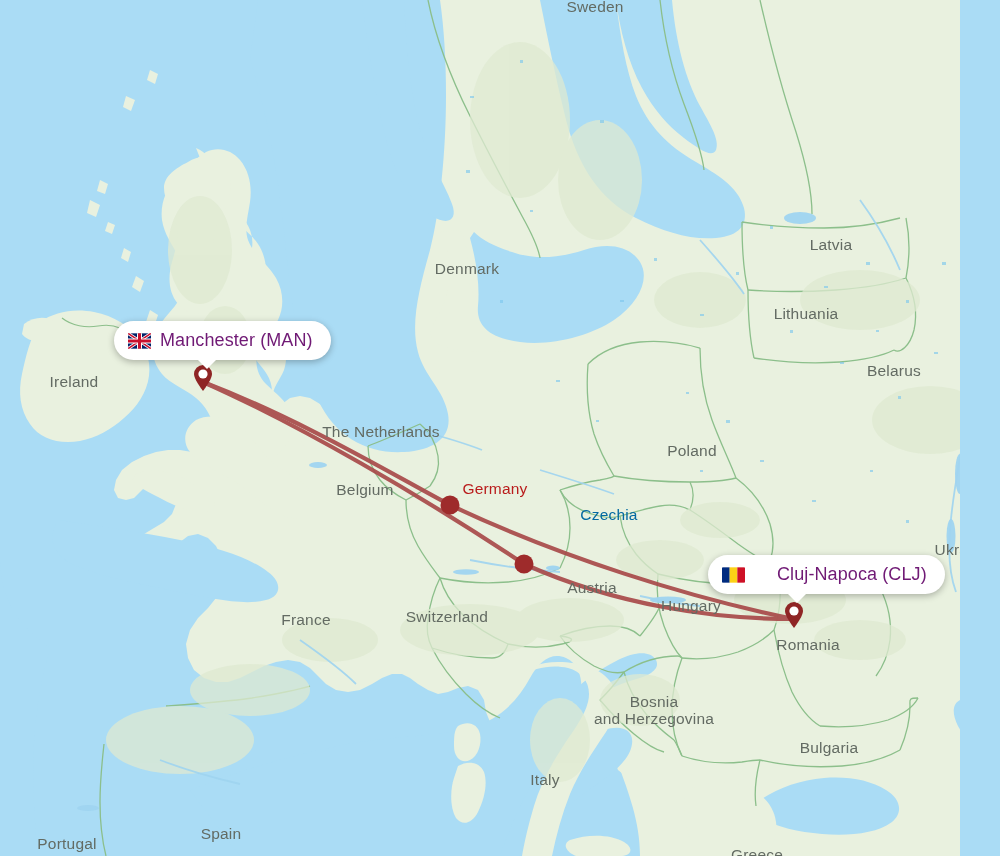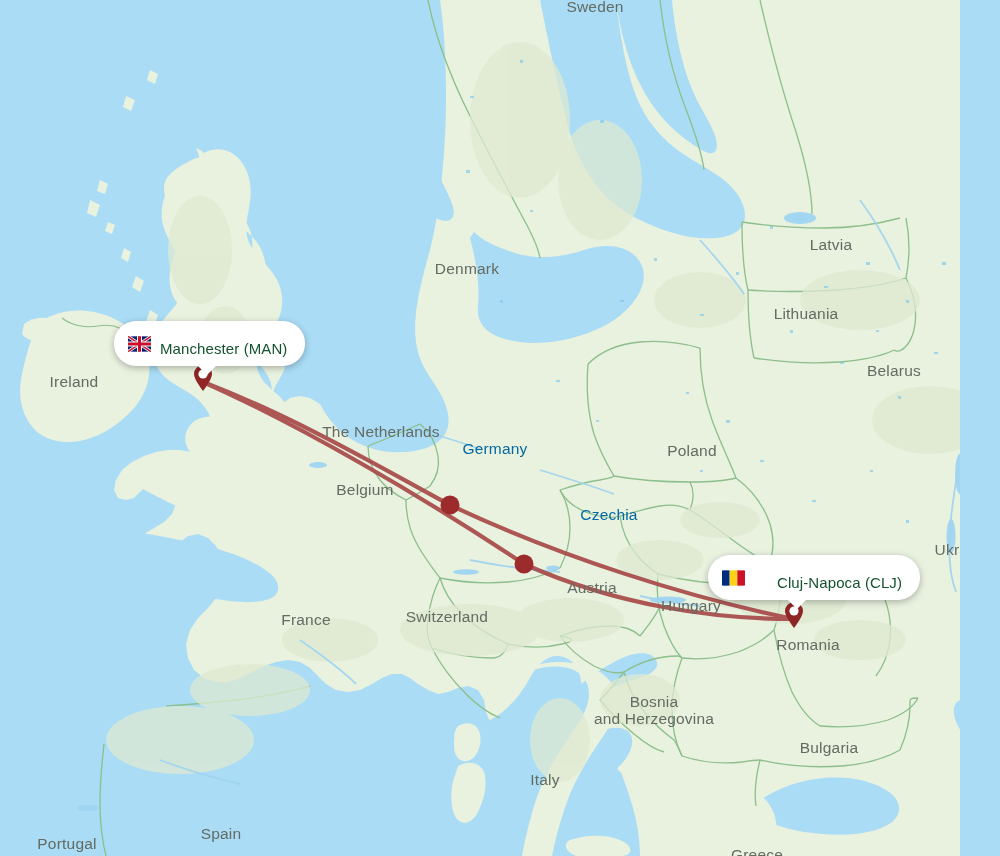--- a/index.html
+++ b/index.html
@@ -58,24 +58,23 @@
   }
   .callout .tail {
     position: absolute;
     bottom: -9px;
     width: 0; height: 0;
     border-left: 11px solid transparent;
     border-right: 11px solid transparent;
     border-top: 11px solid #ffffff;
   }
   .callout-text {
-    font-size: 15px;
-    color: #14532d;
+    font-size: 18px;
+    color: #701a75;
     letter-spacing: 0.1px;
-    margin-top: 10px;
   }
   .flag {
     width: 23px;
     height: 16px;
     display: block;
     border-radius: 1px;
     flex: none;
   }
   
   .pin {
@@ -559,21 +558,21 @@
 
   <div id="country-labels">
       <div class="country-label" style="left: 595px; top: 6px; color: rgb(99, 107, 99);">Sweden</div>
       <div class="country-label" style="left: 467px; top: 268px; color: rgb(99, 107, 99);">Denmark</div>
       <div class="country-label" style="left: 803px; top: 244px; color: rgb(99, 107, 99); margin-left: 28px;">Latvia</div>
       <div class="country-label" style="left: 806px; top: 313px; color: rgb(99, 107, 99);">Lithuania</div>
       <div class="country-label" style="left: 894px; top: 370px; color: rgb(99, 107, 99);">Belarus</div>
       <div class="country-label" style="left: 74px; top: 381px; color: rgb(99, 107, 99);">Ireland</div>
       <div class="country-label" style="left: 381px; top: 431px; color: rgb(99, 107, 99);">The Netherlands</div>
       <div class="country-label" style="left: 692px; top: 450px; color: rgb(99, 107, 99);">Poland</div>
-      <div class="country-label" style="left: 495px; top: 448px; color: #0369a1;">Germany</div>
+      <div class="country-label" style="left: 495px; top: 488px; color: #b91c1c;">Germany</div>
       <div class="country-label" style="left: 365px; top: 489px; color: rgb(99, 107, 99);">Belgium</div>
       <div class="country-label" style="left: 609px; top: 514px; color: #0369a1; text-align: right;">Czechia</div>
       <div class="country-label" style="left: 962px; top: 549px; color: rgb(99, 107, 99);">Ukraine</div>
       <div class="country-label" style="left: 592px; top: 587px; color: rgb(99, 107, 99);">Austria</div>
       <div class="country-label" style="left: 691px; top: 605px; color: rgb(99, 107, 99);">Hungary</div>
       <div class="country-label" style="left: 306px; top: 619px; color: rgb(99, 107, 99);">France</div>
       <div class="country-label" style="left: 447px; top: 616px; color: rgb(99, 107, 99);">Switzerland</div>
       <div class="country-label" style="left: 808px; top: 644px; color: rgb(99, 107, 99);">Romania</div>
       <div class="country-label" style="left: 654px; top: 710px; color: rgb(99, 107, 99);">Bosnia
 and Herzegovina</div>

